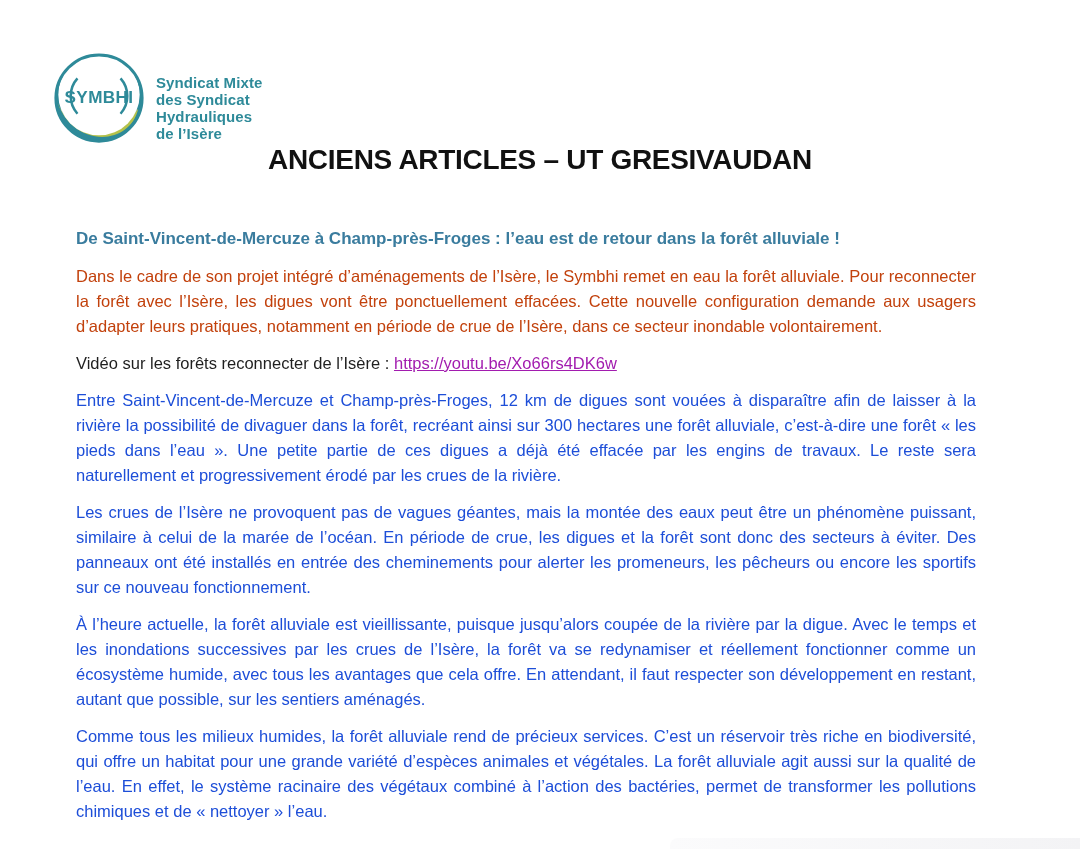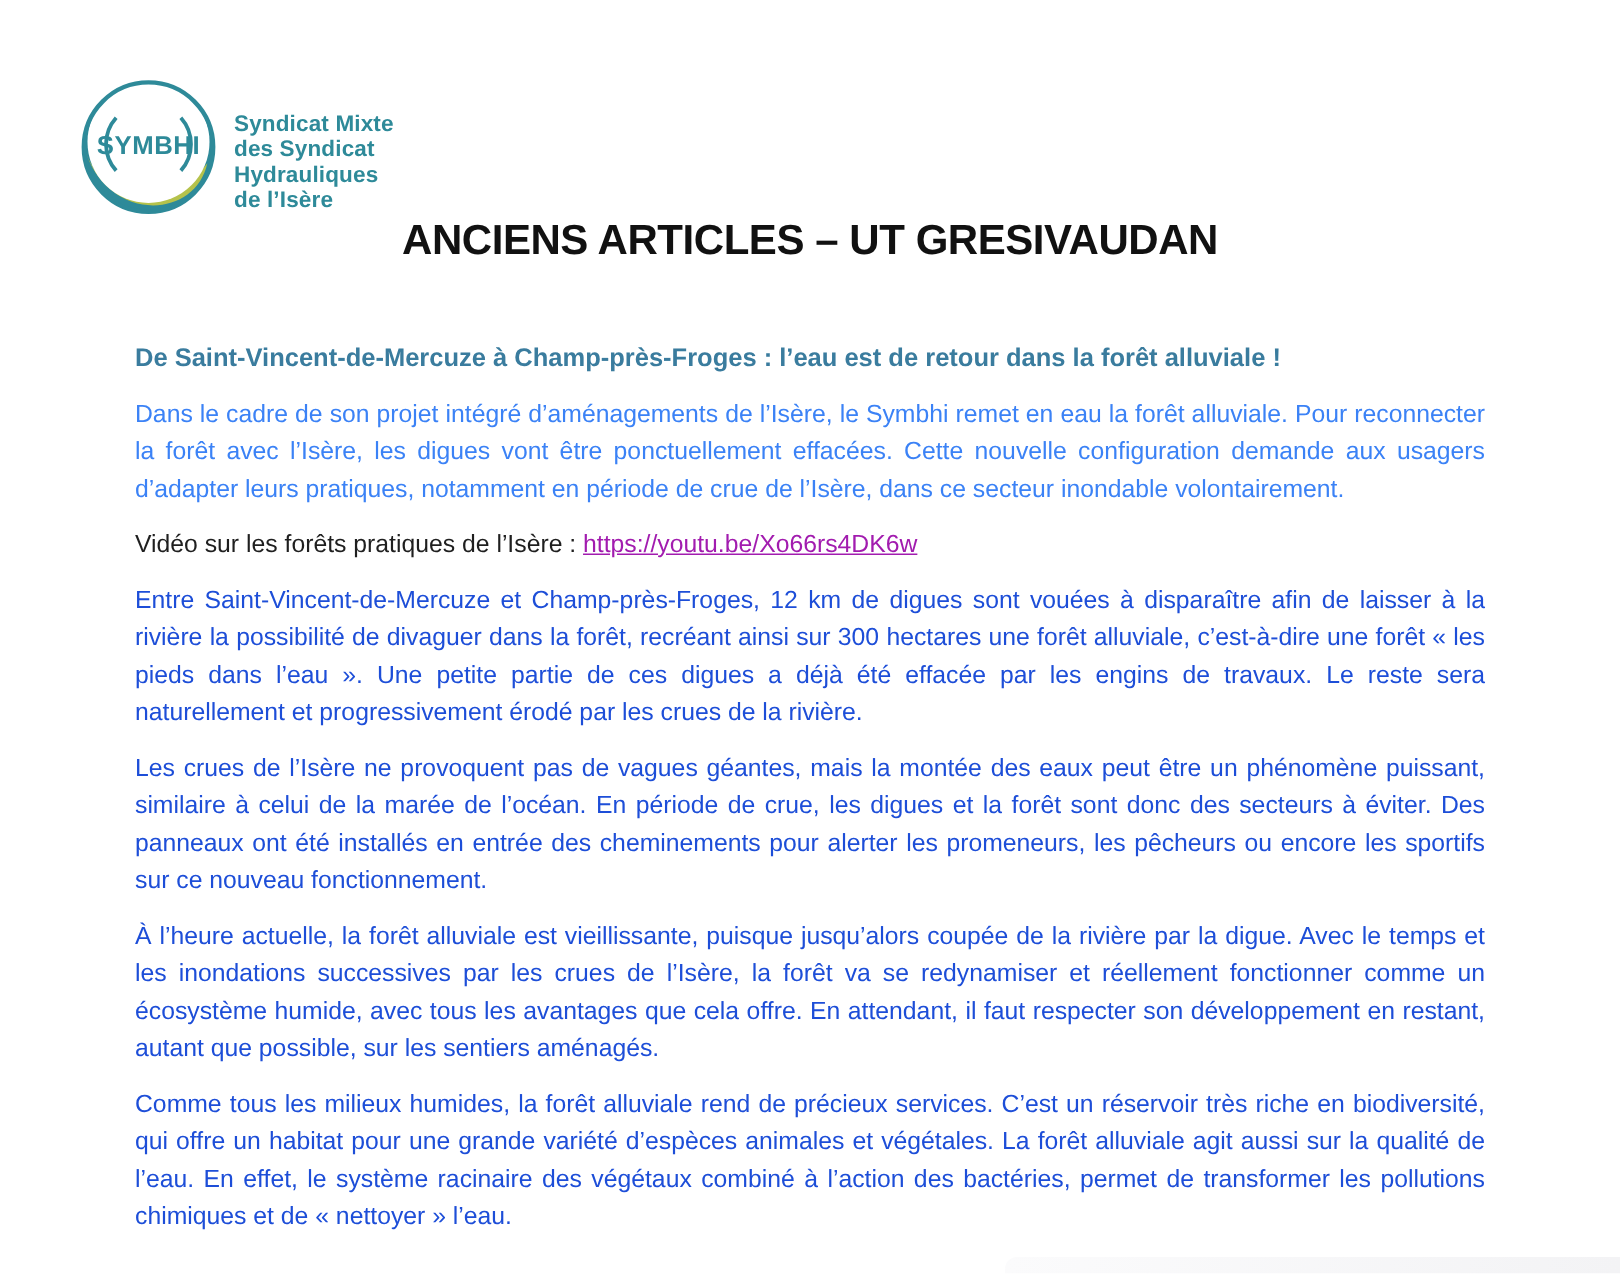--- a/index.html
+++ b/index.html
@@ -41,39 +41,39 @@
     width: 1080px;
     text-align: center;
     font-size: 28px;
     font-weight: 800;
     letter-spacing: -0.3px;
     color: #111111;
     font-stretch: condensed;
   }
   .content {
     position: absolute;
-    left: 90px;
+    left: 76px;
     top: 227px;
     width: 900px;
   }
   .headline {
     color: #3a7c9e;
     font-weight: 700;
     font-size: 17px;
     margin: 0 0 13px 0;
     line-height: 24px;
   }
   .para {
     font-size: 16.5px;
     line-height: 25px;
     text-align: justify;
     margin: 0 0 12px 0;
     color: #1d4ed8;
   }
-  .para.teal { color: #3b82f6; }
+  .para.teal { color: #c2410c; }
   .video-line {
     font-size: 16.5px;
     line-height: 25px;
     margin: 0 0 12px 0;
     color: #1f1f1f;
   }
   .video-line a {
     color: #a21caf;
     text-decoration: underline;
     cursor: pointer;
@@ -111,21 +111,21 @@
     </div>
   </div>
 
   <div class="doc-title">ANCIENS ARTICLES – UT GRESIVAUDAN</div>
 
   <div class="content">
     <p class="headline">De Saint-Vincent-de-Mercuze à Champ-près-Froges : l’eau est de retour dans la forêt alluviale !</p>
 
     <p class="para teal">Dans le cadre de son projet intégré d’aménagements de l’Isère, le Symbhi remet en eau la forêt alluviale. Pour reconnecter la forêt avec l’Isère, les digues vont être ponctuellement effacées. Cette nouvelle configuration demande aux usagers d’adapter leurs pratiques, notamment en période de crue de l’Isère, dans ce secteur inondable volontairement.</p>
 
-    <p class="video-line"><span>Vidéo sur les forêts pratiques de l’Isère : </span><a href="#">https://youtu.be/Xo66rs4DK6w</a></p>
+    <p class="video-line"><span>Vidéo sur les forêts reconnecter de l’Isère : </span><a href="#">https://youtu.be/Xo66rs4DK6w</a></p>
 
     <p class="para">Entre Saint-Vincent-de-Mercuze et Champ-près-Froges, 12 km de digues sont vouées à disparaître afin de laisser à la rivière la possibilité de divaguer dans la forêt, recréant ainsi sur 300 hectares une forêt alluviale, c’est-à-dire une forêt « les pieds dans l’eau ». Une petite partie de ces digues a déjà été effacée par les engins de travaux. Le reste sera naturellement et progressivement érodé par les crues de la rivière.</p>
     <p class="para">Les crues de l’Isère ne provoquent pas de vagues géantes, mais la montée des eaux peut être un phénomène puissant, similaire à celui de la marée de l’océan. En période de crue, les digues et la forêt sont donc des secteurs à éviter. Des panneaux ont été installés en entrée des cheminements pour alerter les promeneurs, les pêcheurs ou encore les sportifs sur ce nouveau fonctionnement.</p>
     <p class="para">À l’heure actuelle, la forêt alluviale est vieillissante, puisque jusqu’alors coupée de la rivière par la digue. Avec le temps et les inondations successives par les crues de l’Isère, la forêt va se redynamiser et réellement fonctionner comme un écosystème humide, avec tous les avantages que cela offre. En attendant, il faut respecter son développement en restant, autant que possible, sur les sentiers aménagés.</p>
     <p class="para">Comme tous les milieux humides, la forêt alluviale rend de précieux services. C’est un réservoir très riche en biodiversité, qui offre un habitat pour une grande variété d’espèces animales et végétales. La forêt alluviale agit aussi sur la qualité de l’eau. En effet, le système racinaire des végétaux combiné à l’action des bactéries, permet de transformer les pollutions chimiques et de « nettoyer » l’eau.</p>
   </div>
 
   <div class="bottom-band"></div>
 
 </div>

